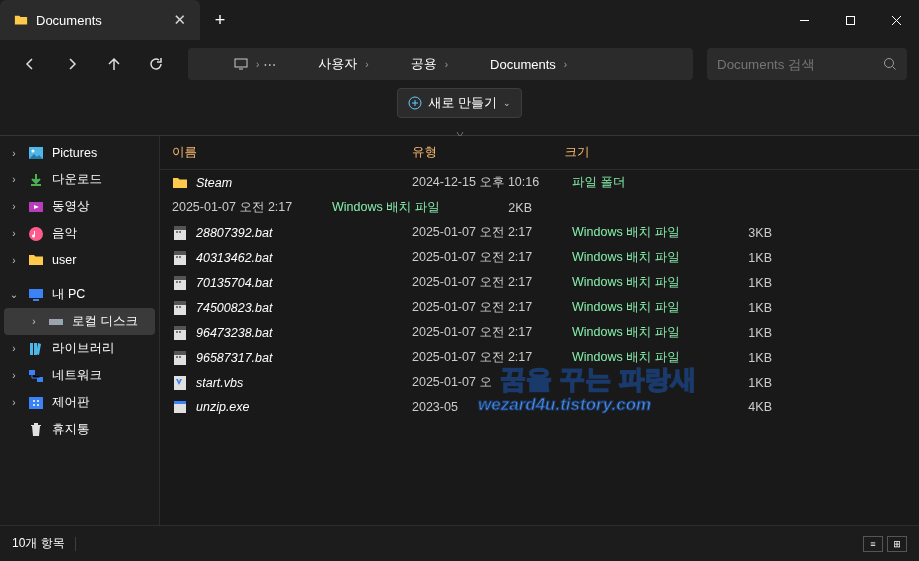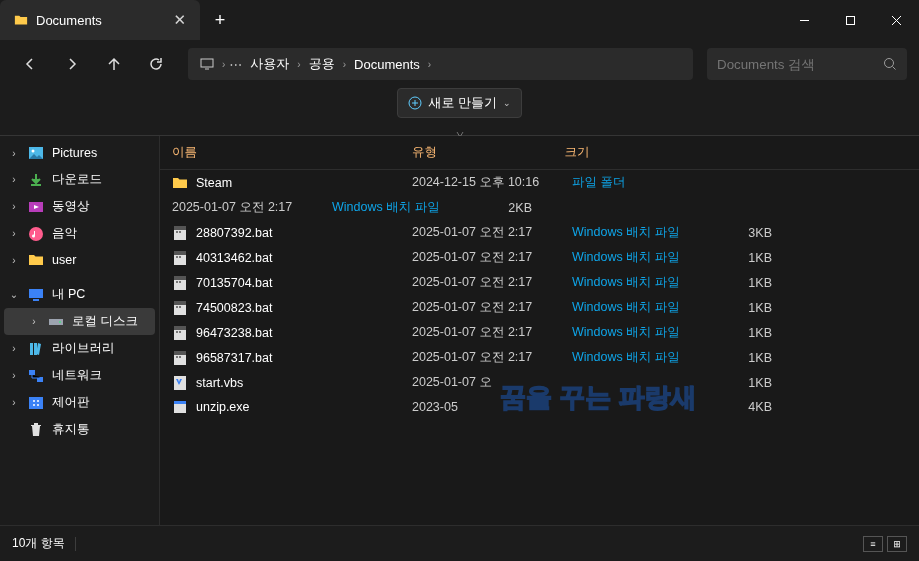--- a/index.html
+++ b/index.html
@@ -11,21 +11,21 @@
 .tab .folder-ic { width: 14px; height: 14px; }
 .tab .close { margin-left: auto; font-size: 15px; opacity: .8; }
 .newtab { width: 40px; text-align: center; font-size: 18px; }
 .winbtns { margin-left: auto; display: flex; }
 .winbtns div { width: 46px; height: 40px; display: flex; align-items: center; justify-content: center; font-size: 11px; }
 
 
 .navbar { height: 48px; display: flex; align-items: center; padding: 0 12px; gap: 6px; background: #1c1c1c; }
 .navbtn { width: 36px; height: 32px; display: flex; align-items: center; justify-content: center; opacity: .85; }
 .breadcrumb { flex: 1; height: 32px; background: #2b2b2b; border-radius: 4px; display: flex; align-items: center; padding: 0 8px; gap: 4px; margin: 0 8px; }
-.bc-seg { display: flex; align-items: center; gap: 6px; padding: 0 4px; }
+.bc-seg { display: flex; align-items: center; gap: 6px; padding: 0 4px; margin-left: 34px; }
 .bc-chev { opacity: .5; font-size: 10px; }
 .bc-dots { opacity: .8; }
 .searchbox { width: 200px; height: 32px; background: #2b2b2b; border-radius: 4px; display: flex; align-items: center; padding: 0 10px; justify-content: space-between; }
 .searchbox input { background: transparent; border: none; color: #bef264; outline: none; width: 160px; }
 .search-ic { opacity: .7; }
 
 
 .toolbar { height: 48px; display: flex; align-items: center; padding: 0 12px; gap: 6px; border-bottom: 1px solid #353535; flex-direction: column; }
 .newmenu { background: #2b2b2b; border: 1px solid #3d3d3d; border-radius: 4px; padding: 5px 10px; display: flex; align-items: center; gap: 6px; }
 .tbtn { width: 36px; height: 32px; display: flex; align-items: center; justify-content: center; opacity: .6; }
@@ -44,23 +44,23 @@
 .side-item.sub { padding-left: 24px; }
 
 .content { flex: 1; display: flex; flex-direction: column; background: #191919; position: relative; }
 .colhead { display: flex; padding: 8px 12px; font-size: 12.5px; border-bottom: 1px solid #2d2d2d; color: #fdba74; }
 .colhead .c-name { width: 240px; }
 .colhead .c-date { width: 160px; }
 .colhead .c-type { width: 130px; }
 .colhead .c-size { width: 70px; text-align: center; }
 .rows { flex: 1; overflow: auto; }
 .row { display: flex; padding: 4px 12px; font-size: 12.5px; align-items: center; }
-.row .c-name { width: 240px; display: flex; align-items: center; gap: 8px; }
+.row .c-name { width: 240px; display: flex; align-items: center; gap: 8px; font-style: italic; }
 .row .c-date { width: 160px; color: #ccc; }
-.row .c-type { width: 130px; color: #0ea5e9; }
+.row .c-type { width: 130px; color: #86efac; }
 .row .c-size { width: 70px; text-align: right; color: #ccc; }
 .fi { width: 16px; height: 16px; display: flex; align-items: center; justify-content: center; }
 
 .watermark { position: absolute; bottom: 110px; left: 340px; pointer-events: none; }
 .wm1 { font-size: 26px; font-weight: 700; color: #15803d; -webkit-text-stroke: 1.5px #1a3a6b; }
 .wm2 { font-size: 17px; font-weight: 700; font-style: italic; color: #4a8de0; -webkit-text-stroke: 1px #1a3a6b; margin-top: -2px; margin-left: -22px; }
 
 .status { height: 36px; display: flex; align-items: center; padding: 16px 12px; font-size: 12px; background: #1c1c1c; border-top: 1px solid #2d2d2d; }
 .status .sep { width: 1px; height: 14px; background: #3d3d3d; margin-left: 10px; }
 .viewbtns { margin-left: auto; display: flex; gap: 4px; }
@@ -488,20 +488,21 @@
             </span>
             <span>unzip.exe</span>
           </div>
           <div class="c-date">2023-05</div>
           <div class="c-type"></div>
           <div class="c-size">4KB</div>
         </div>
       </div>
     <div class="watermark">
       <div class="wm1">꿈을 꾸는 파랑새</div>
+      <div class="wm2">wezard4u.tistory.com</div>
     </div>
   </div>
 </div>
 
 <div class="status">
   <span>10개 항목</span>
   <span class="sep"></span>
   <div class="viewbtns">
     <div>≡</div>
     <div>⊞</div>

